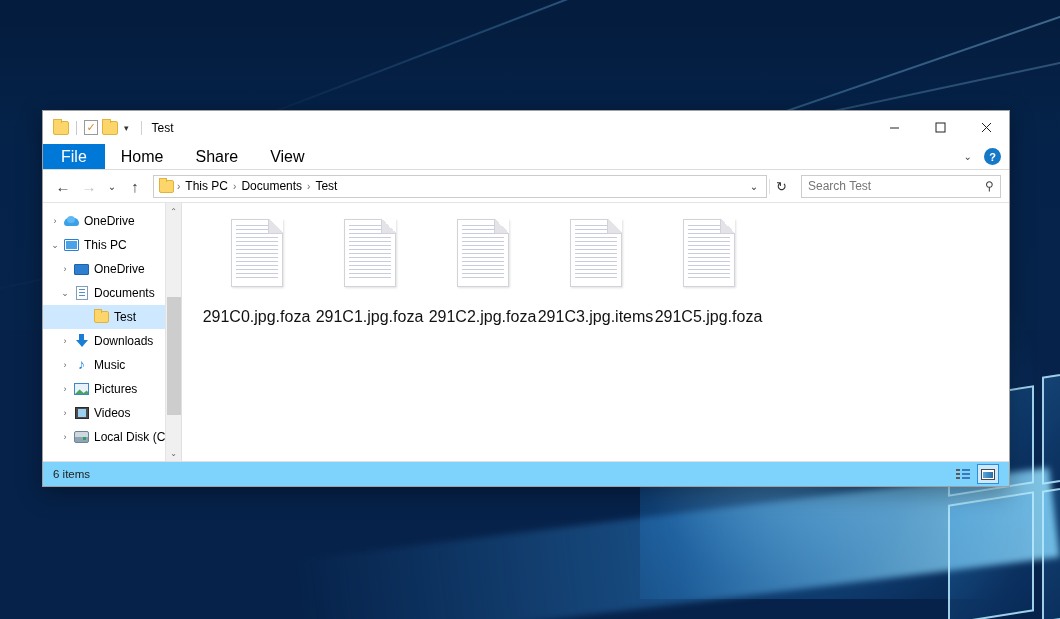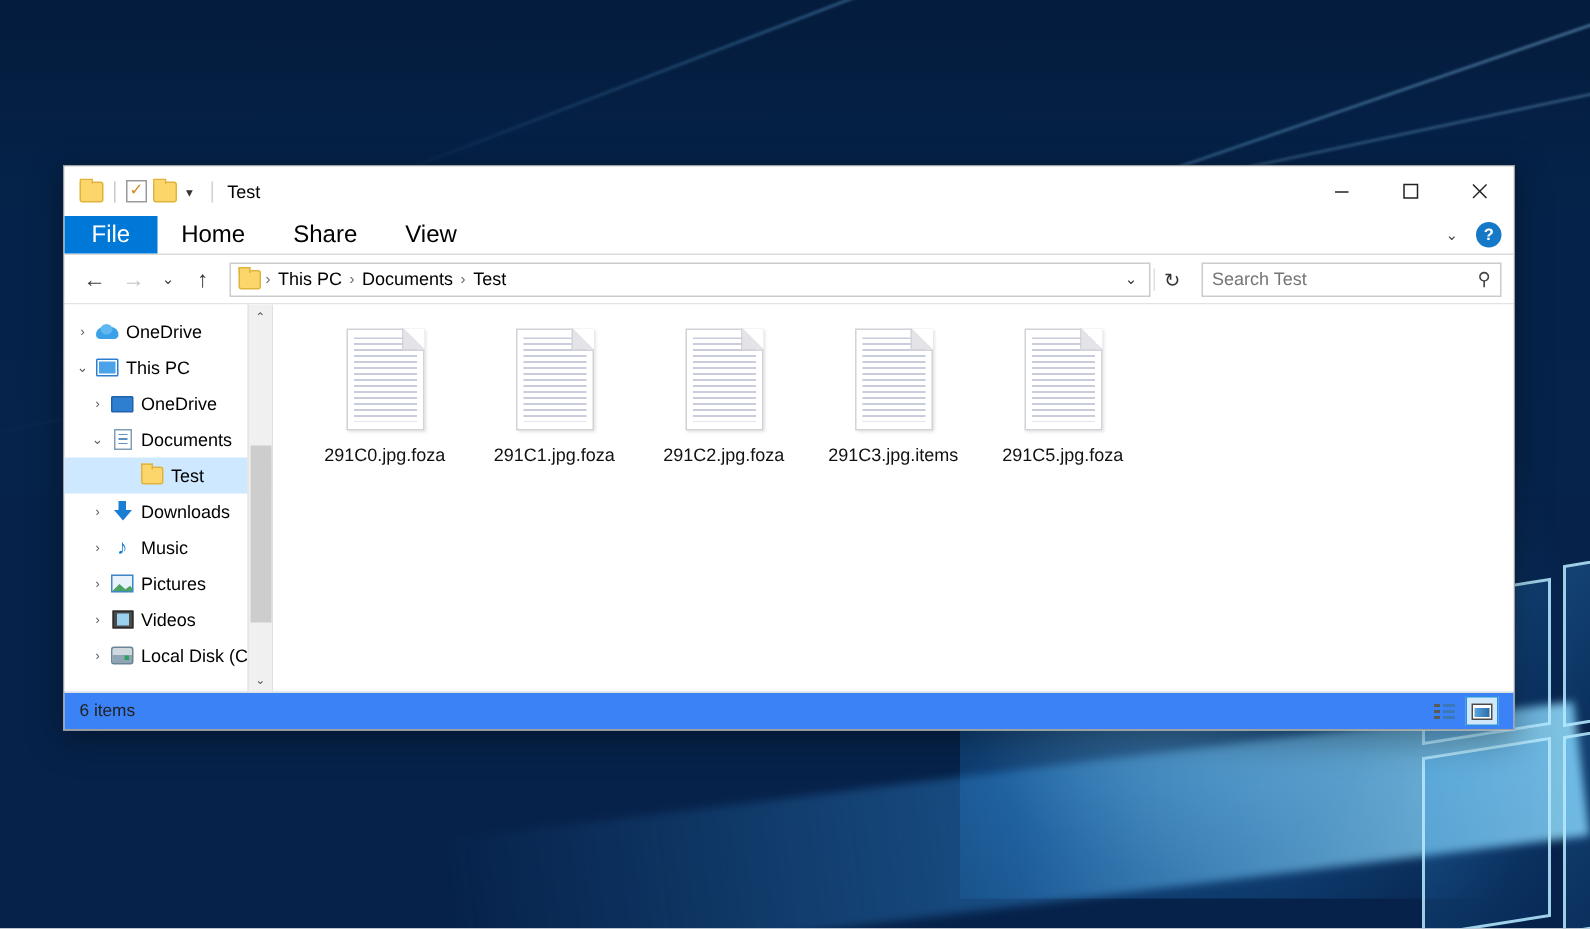--- a/index.html
+++ b/index.html
@@ -266,26 +266,26 @@
   .doc-fold {
     position: absolute; right: -1px; top: -1px; width: 15px; height: 15px;
     background: linear-gradient(225deg, #ffffff 0 50%, #e3e3e8 50% 100%);
     border-left: 1px solid #d2d2d8; border-bottom: 1px solid #d2d2d8;
   }
   .doc-fold-mask {
     position: absolute; right: -1px; top: -1px; width: 15px; height: 15px;
     background: #fff;
     clip-path: polygon(0 0, 100% 0, 100% 100%);
   }
-  .fname { font-size: 12px; color: #111; margin-top: 9px; white-space: nowrap; }
+  .fname { font-size: 16px; color: #111; margin-top: 21px; white-space: nowrap; }
 
   
   .statusbar {
     height: 25px; flex: 0 0 25px;
-    border-top: 1px solid #e0e0e0; background: #3b82f6;
+    border-top: 1px solid #e0e0e0; background: #7dd3fc;
     display: flex; align-items: center; padding: 0 10px;
     font-size: 11.5px; color: #222;
   }
   .views { margin-left: auto; display: flex; gap: 3px; align-items: center; }
   .view-btn {
     width: 22px; height: 20px; display: flex; align-items: center; justify-content: center;
     border: 1px solid transparent;
   }
   .view-btn.active { border-color: #2a8fe0; background: #cfe8fb; }
   .vi-details { width: 14px; height: 11px; position: relative; }

